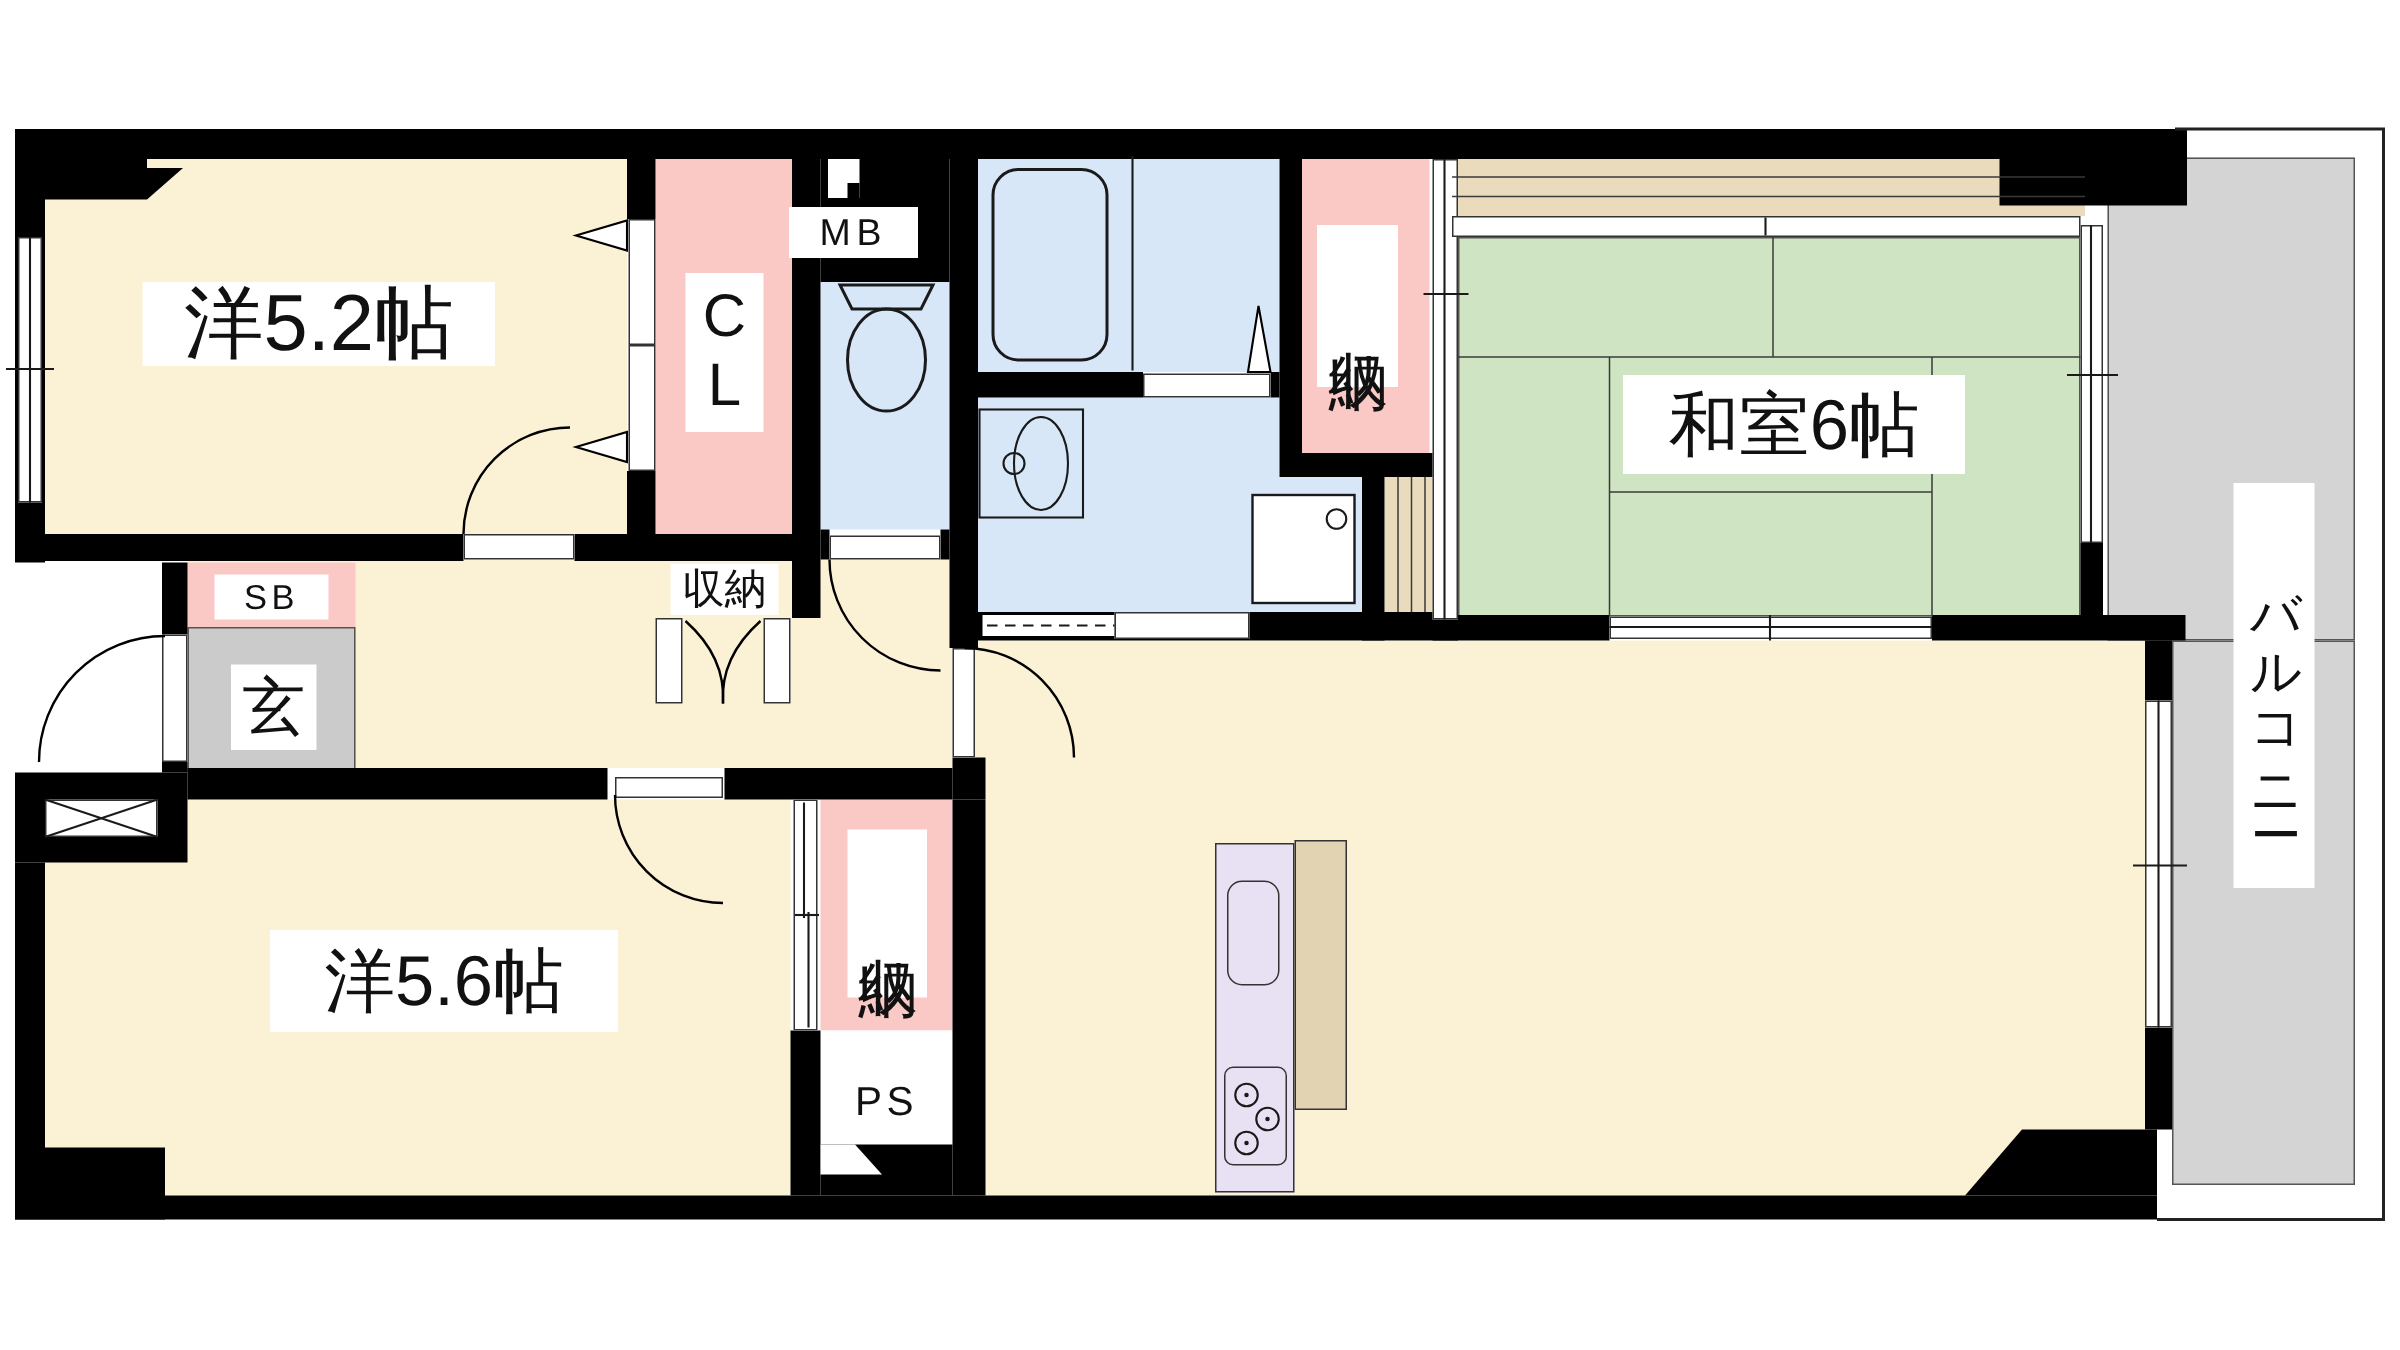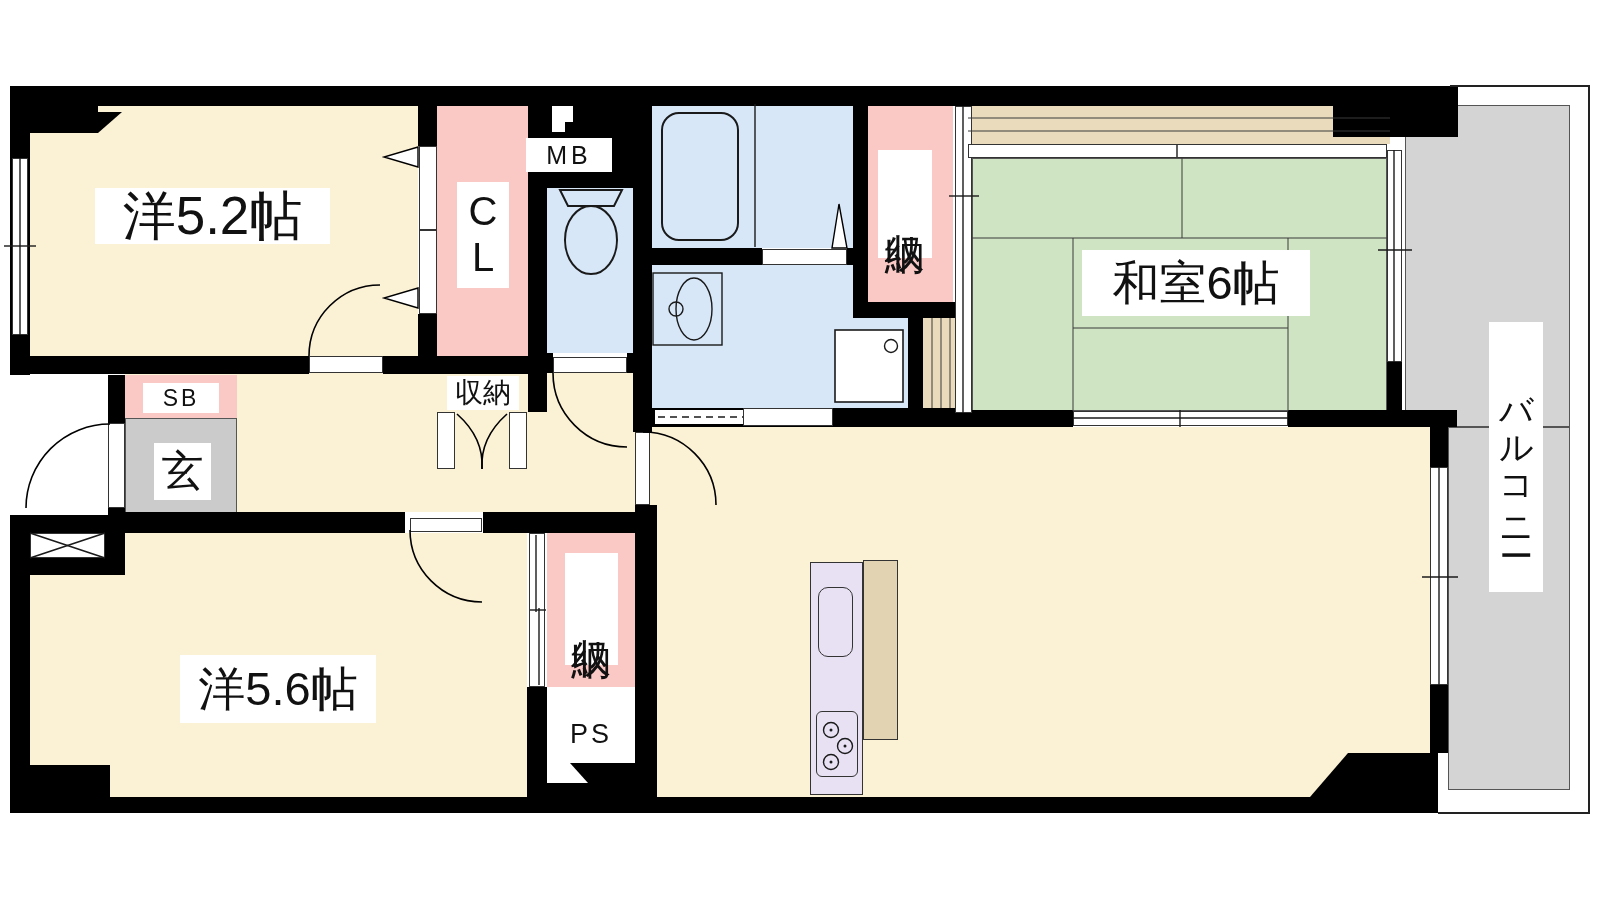--- a/index.html
+++ b/index.html
@@ -193,14 +193,14 @@
   <div class="abs label vtext" style="left:457px;top:182px;width:52px;height:106px;font-size:40px;">CL</div>
   <div class="abs label" style="left:526px;top:138px;width:86px;height:34px;font-size:25px;letter-spacing:4px;">MB</div>
   <div class="abs label vtext" style="left:878px;top:150px;width:54px;height:108px;font-size:40px;">収納</div>
   <div class="abs label" style="left:1063px;top:250px;width:228px;height:66px;font-size:47px;margin-left:19px;">和室6帖</div>
   <div class="abs label vtext-mixed" style="left:1489px;top:322px;width:54px;height:270px;font-size:34px;">バルコニー</div>
   <div class="abs label" style="left:143px;top:383px;width:76px;height:30px;font-size:23px;letter-spacing:3px;">SB</div>
   <div class="abs label" style="left:154px;top:443px;width:57px;height:57px;font-size:42px;">玄</div>
   <div class="abs label" style="left:447px;top:376px;width:72px;height:34px;font-size:28px;">収納</div>
   <div class="abs label vtext" style="left:565px;top:553px;width:53px;height:112px;font-size:40px;">収納</div>
   <div class="abs label" style="left:558px;top:714px;width:66px;height:40px;font-size:27px;letter-spacing:3px;">PS</div>
-  <div class="abs label" style="left:180px;top:655px;width:196px;height:68px;font-size:47px;">洋5.6帖</div>
+  <div class="abs label" style="left:180px;top:620px;width:232px;height:68px;font-size:47px;">洋5.6帖</div>
 </div>
 
 </body></html>

